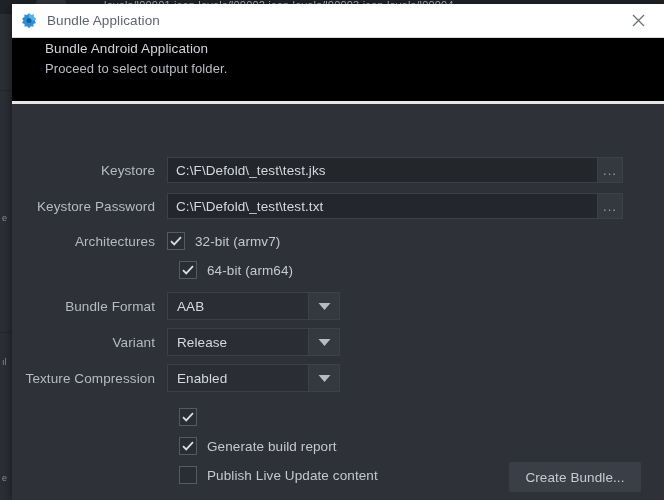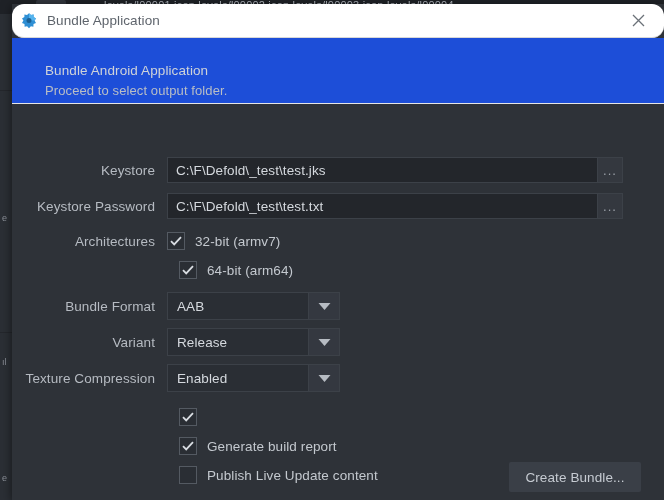--- a/index.html
+++ b/index.html
@@ -71,21 +71,20 @@
   }
 
   
   #title-bar {
     position: relative;
     height: 33px;
     background: #ffffff;
     border-bottom: 1px solid #d8d8d8;
     display: flex;
     align-items: center;
-    border-radius: 12px;
   }
   #app-icon {
     width: 18px; height: 18px;
     margin-left: 8px; margin-right: 9px;
     flex: 0 0 auto;
   }
   #title-text {
     font-size: 13.5px;
     color: #5e646c;
     letter-spacing: .1px;
@@ -97,24 +96,24 @@
     display: flex;
     align-items: center;
     justify-content: center;
     cursor: pointer;
   }
   #close-button svg { display: block; }
 
   
   #dialog-header {
     height: 66px;
-    background: #1d4ed8;
-    padding: 25px 0 0 33px;
-    box-sizing: border-box;
-    border-bottom: 1px solid #e5e5e5;
+    background: #000000;
+    padding: 3px 0 0 33px;
+    box-sizing: border-box;
+    border-bottom: 3px solid #e5e5e5;
   }
   #header-title {
     font-size: 13.5px;
     color: #cfd3d8;
     margin-bottom: 5px;
     letter-spacing: .1px;
   }
   #header-subtitle {
     font-size: 13px;
     color: #b9bec5;

